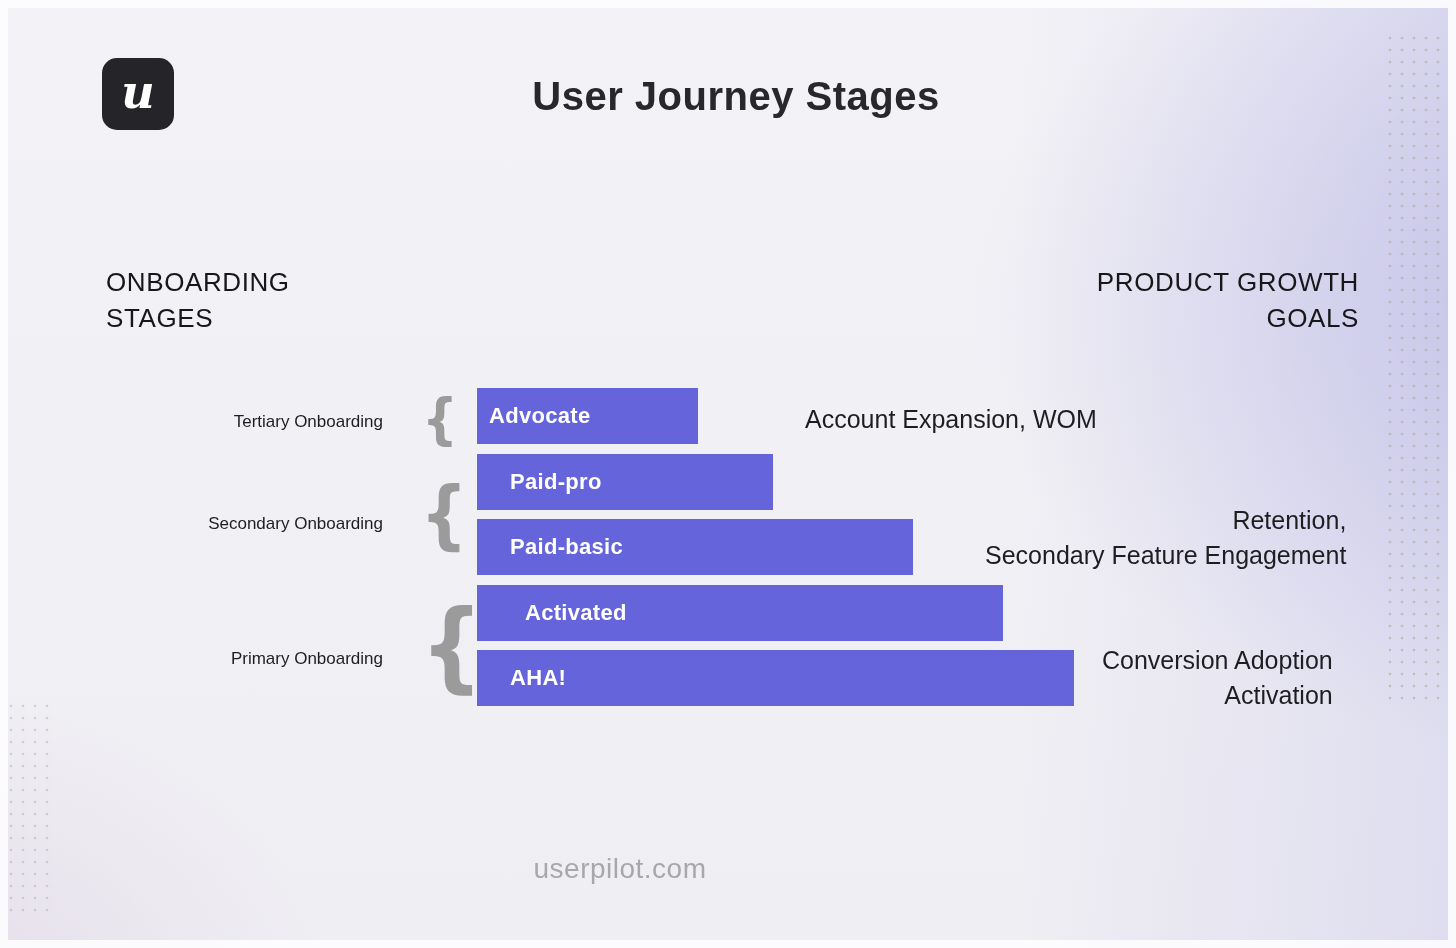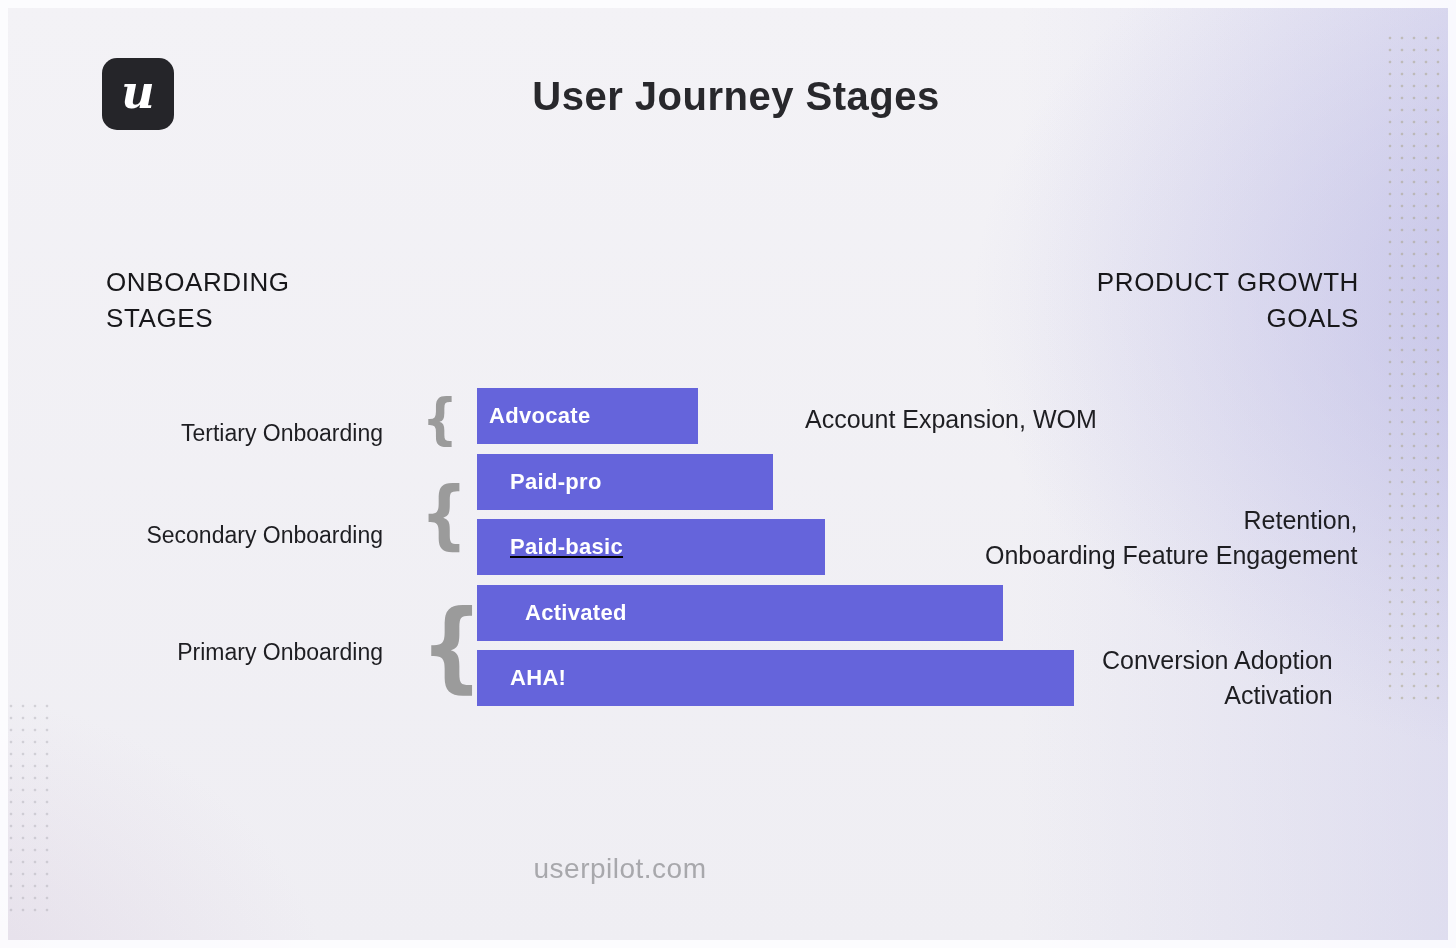--- a/index.html
+++ b/index.html
@@ -27,25 +27,25 @@
     font-size:40px;font-weight:bold;color:#28282c;letter-spacing:0.5px;
   }
   .col-header{
     position:absolute;top:253px;font-size:26px;color:#17171a;line-height:36px;
     letter-spacing:0.6px;white-space:pre-line;margin-top:11px;
   }
   .col-header.left{left:106px;text-align:left;}
   .col-header.right{right:97px;text-align:right;}
   .stage-label{
     position:absolute;left:80px;width:303px;text-align:right;
-    font-size:23px;color:#1e1e22;white-space:nowrap;margin-top:8px;
+    font-size:17px;color:#1e1e22;white-space:nowrap;
   }
   .stage-label.s1{top:412px;}
   .stage-label.s2{top:514px;}
-  .stage-label.s3{top:631px;}
+  .stage-label.s3{top:649px;}
   .brace{
     position:absolute;left:418px;width:44px;text-align:center;color:#9b9b9b;
     font-family:"DejaVu Sans",sans-serif;font-weight:bold;pointer-events:none;
     transform:scaleX(0.9);
   }
   .brace.b1{top:392px;height:54px;font-size:56px;line-height:54px;}
   .brace.b2{top:478px;height:72px;font-size:74px;line-height:72px;}
   .brace.b3{top:598px;height:96px;font-size:98px;line-height:96px;}
   .bar{
     position:absolute;left:477px;height:56px;background:#6564db;
@@ -105,30 +105,30 @@
   <div class="brace b1">{</div>
   <div class="brace b2">{</div>
   <div class="brace b3">{</div>
 
   <div class="bar bar1" style="width: 221px; padding-left: 12px;">
     <span class="bar-label">Advocate</span>
   </div>
   <div class="bar bar2" style="width: 296px;">
     <span class="bar-label">Paid-pro</span>
   </div>
-  <div class="bar bar3" style="width: 348px; text-decoration: underline;">
+  <div class="bar bar3" style="width: 436px;">
     <span class="bar-label">Paid-basic</span>
   </div>
   <div class="bar bar4" style="width: 526px;">
     <span class="bar-label">Activated</span>
   </div>
   <div class="bar bar5" style="width: 597px;">
     <span class="bar-label">AHA!</span>
   </div>
 
   <div class="goal g1">Account Expansion, WOM</div>
   <div class="goal g2">Retention,
-Onboarding Feature Engagement</div>
+Secondary Feature Engagement</div>
   <div class="goal g3">Conversion Adoption
 Activation</div>
 
   <div class="watermark">userpilot.com</div>
 </div>
 
 </body></html>

